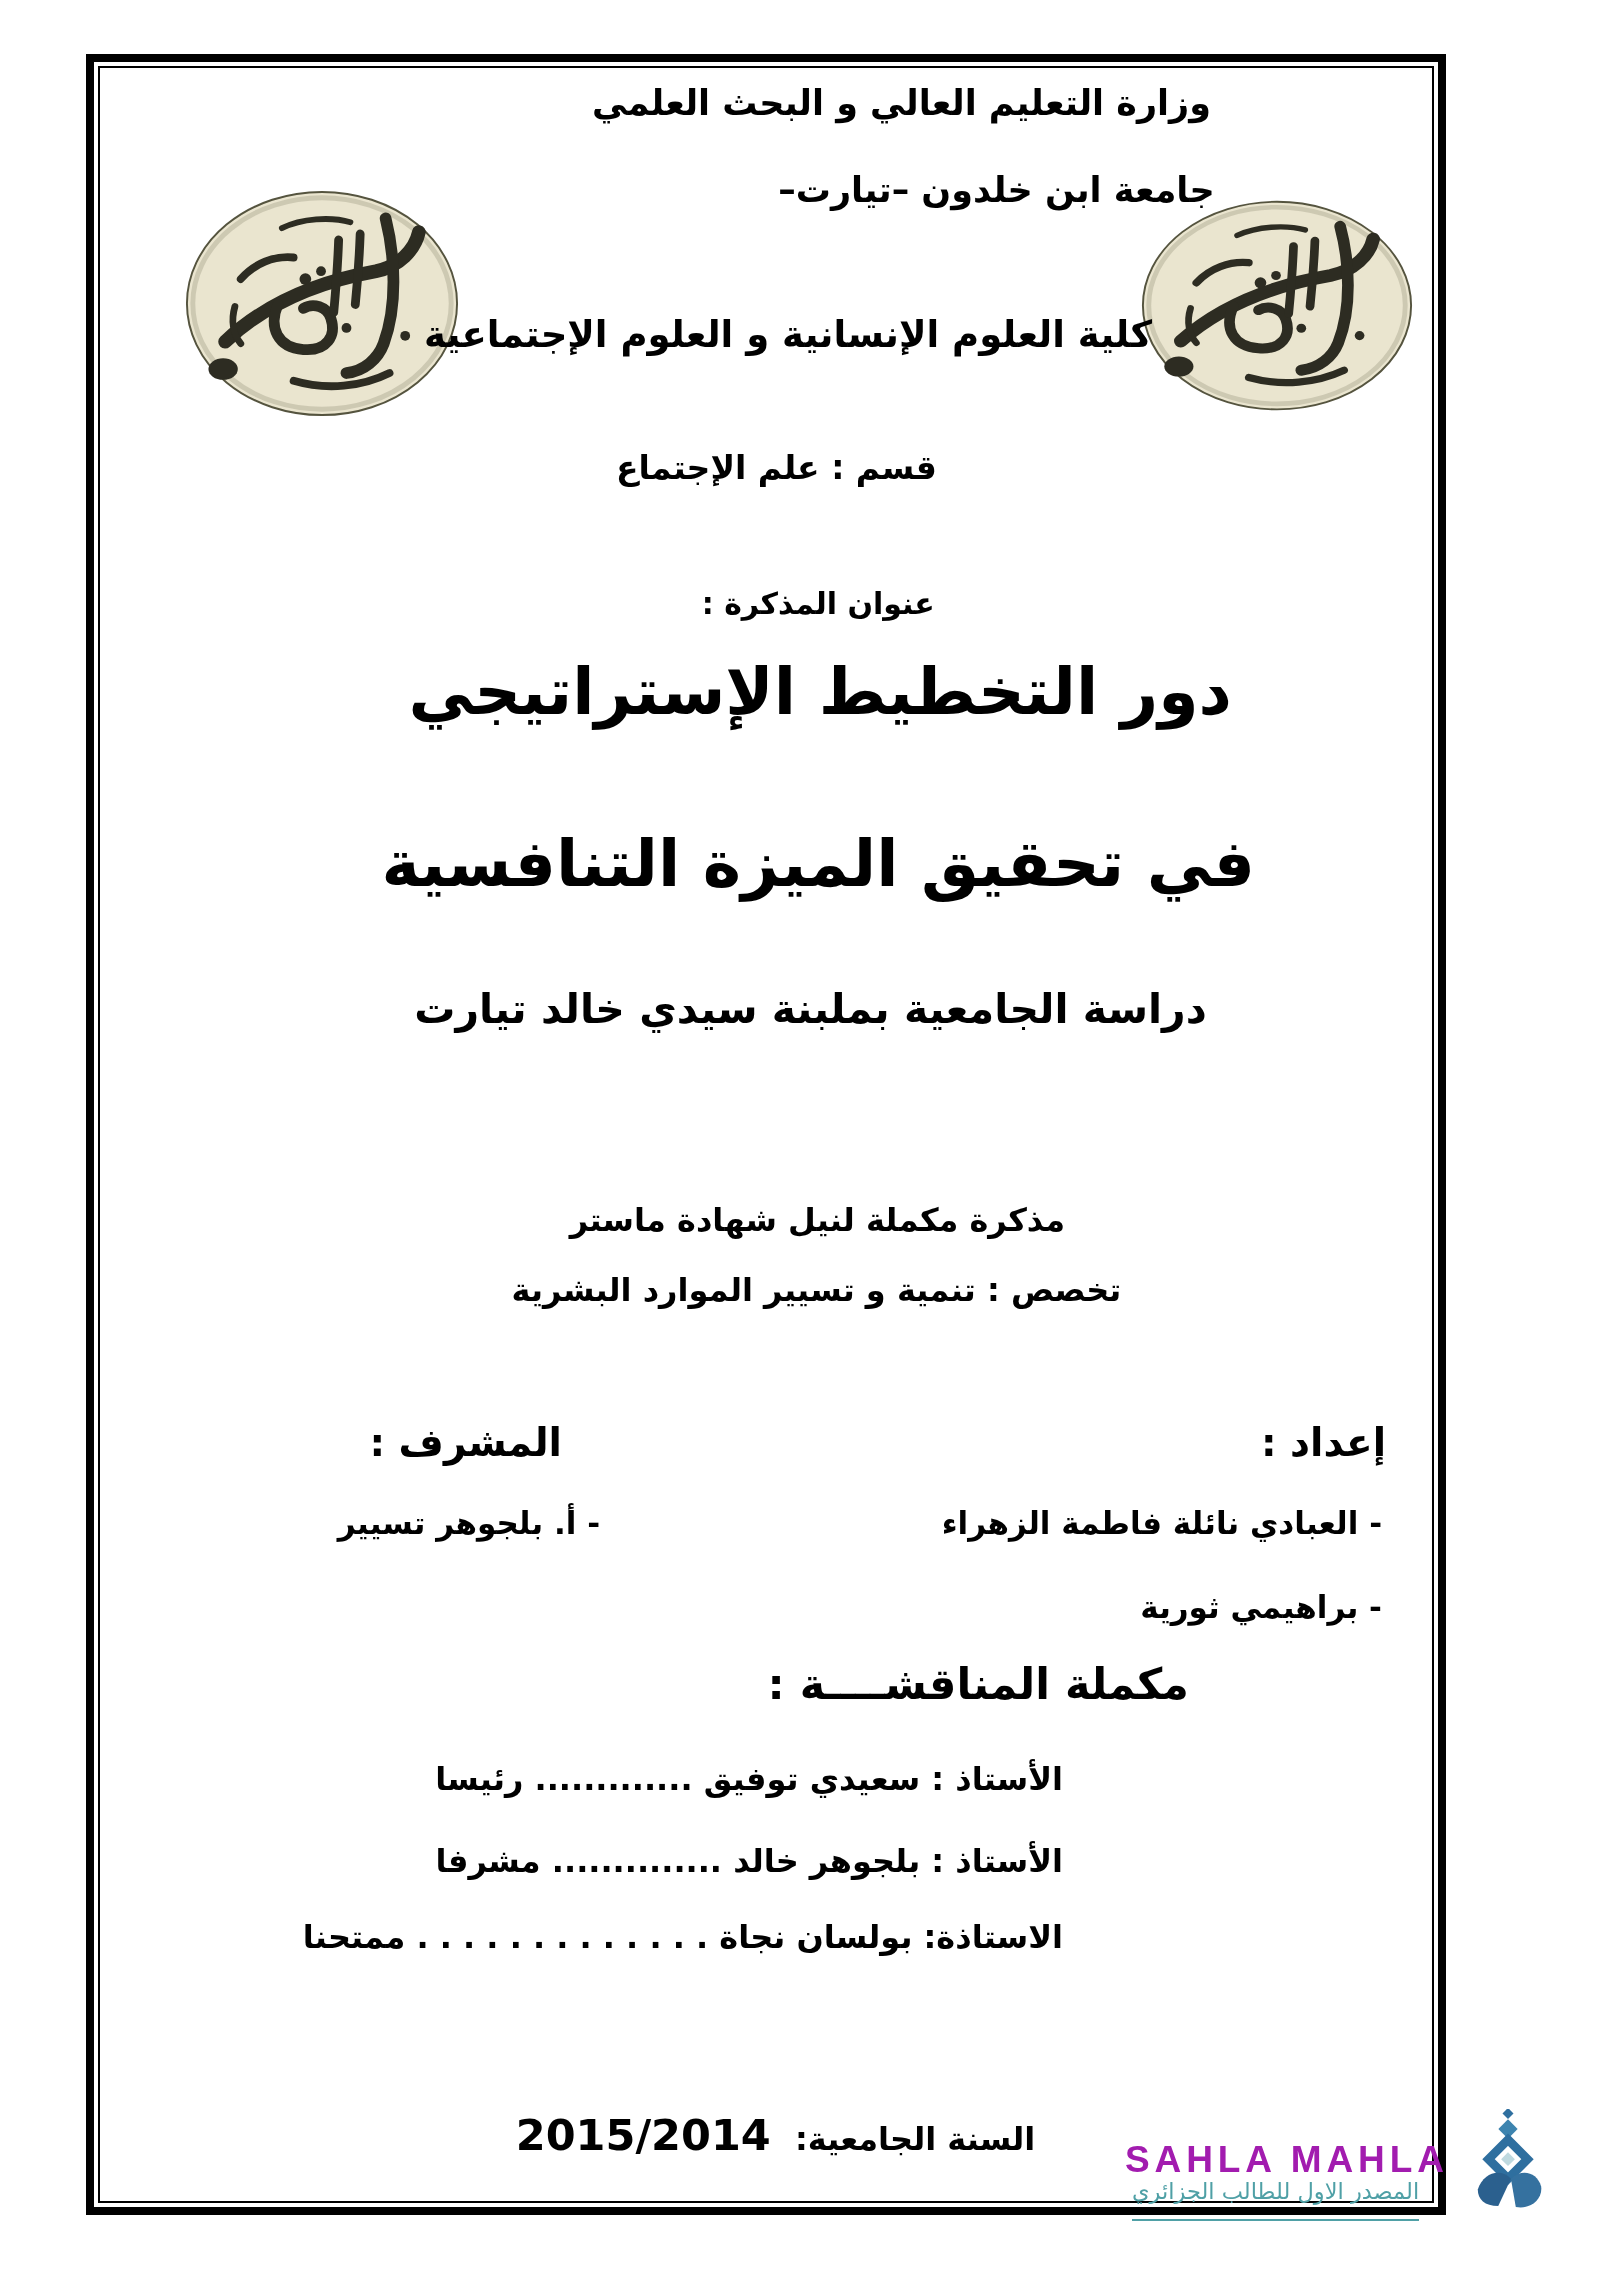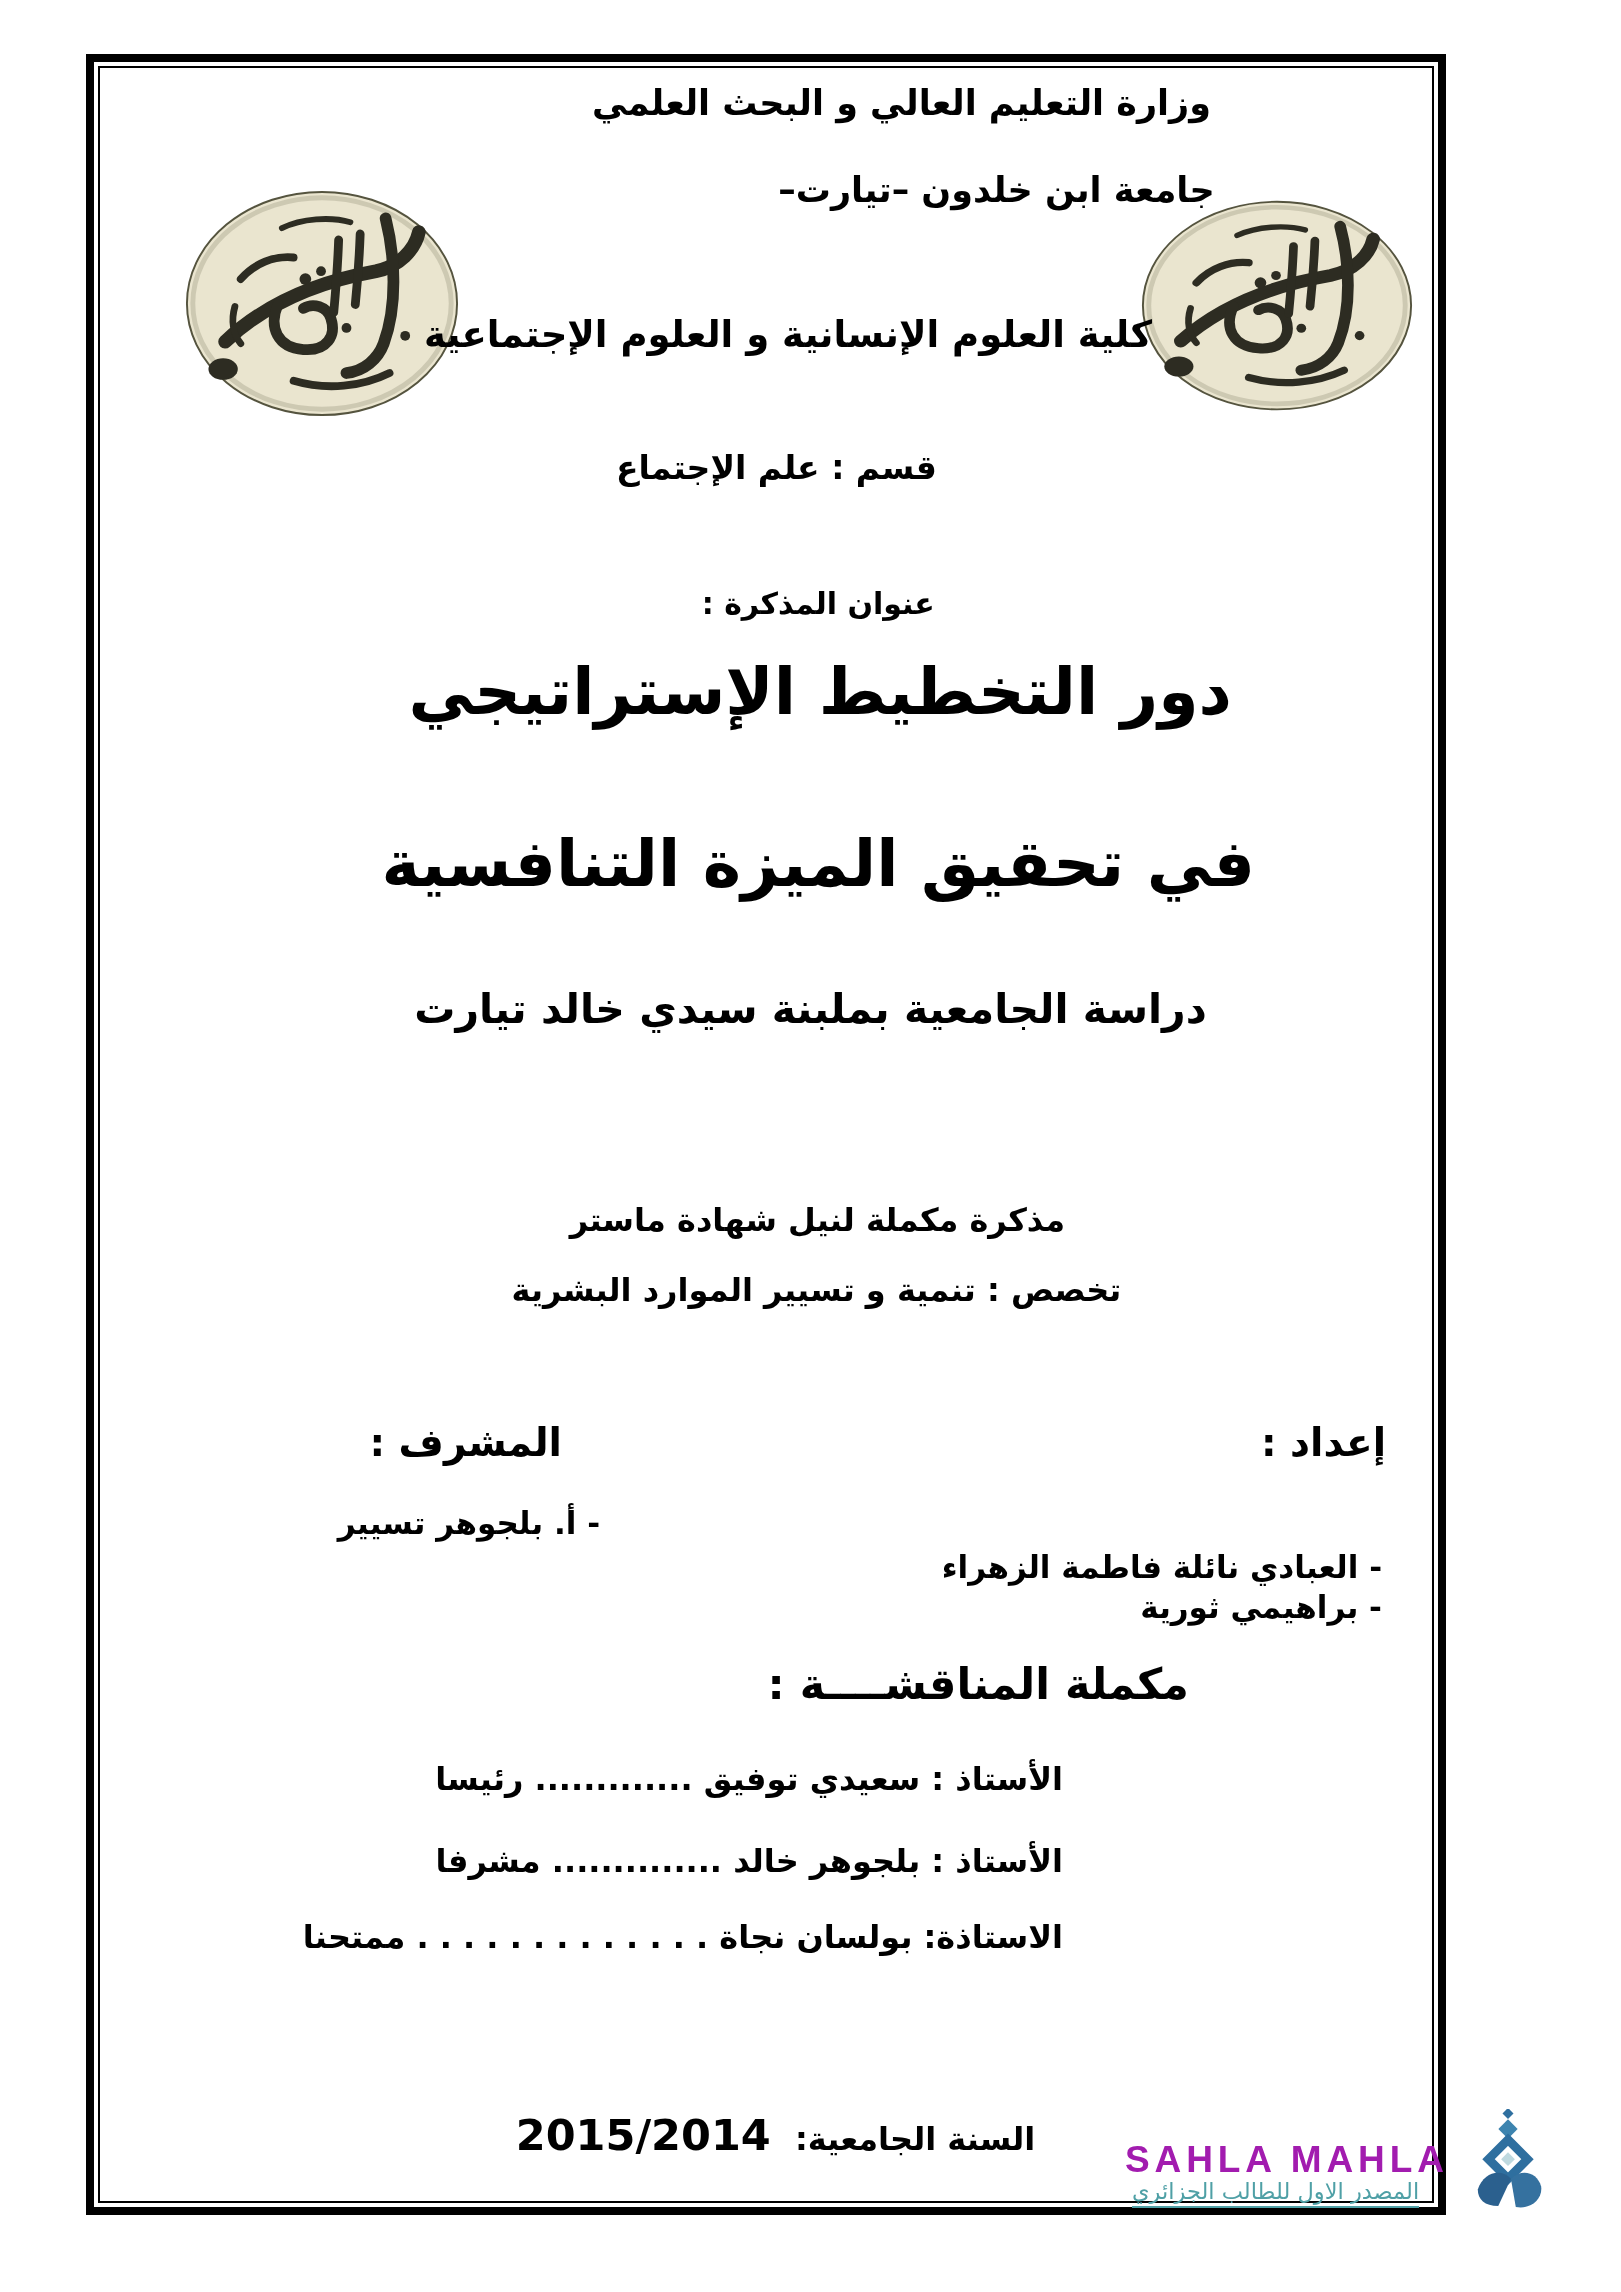--- a/index.html
+++ b/index.html
@@ -26,21 +26,21 @@
   .faculty       {top:312px; font-size:37px; transform:translateX(-22.5px);}
   .department    {top:447px; font-size:33px; transform:translateX(-34px);}
   .memo-label    {top:585px; font-size:30px; transform:translateX(7.8px);}
   .title-1       {top:651px; font-size:65px; transform:translateX(9.8px);}
   .title-2       {top:823px; font-size:65px; transform:translateX(7.8px);}
   .subtitle      {top:984px;font-size:41px; transform:translateX(0);}
   .degree-note   {top:1200px;font-size:32px; transform:translateX(6.9px);}
   .specialty     {top:1270px;font-size:32px; transform:translateX(5.9px);}
 
   .prepared-label{left:auto;right:235px;text-align:right;top:1419px;font-size:39px;}
-  .author-0      {left:auto;right:239px;text-align:right;top:1504px;font-size:31px;margin-top:44px;}
+  .author-0      {left:auto;right:239px;text-align:right;top:1504px;font-size:31px;}
   .author-1      {left:auto;right:239px;text-align:right;top:1588px;font-size:31px;}
   .supervisor-label{left:auto;right:1059px;text-align:right;top:1419px;font-size:39px;}
   .supervisor-name {left:auto;right:1021px;text-align:right;top:1504px;font-size:31px;}
 
   .committee-heading{left:auto;right:432px;text-align:right;top:1658px;font-size:43px;}
   .committee-row    {left:auto;right:558px;text-align:right;font-size:32px;}
   .row-0{top:1759px;} .row-1{top:1841px;} .row-2{top:1917px;}
 
   .year-line{top:2109px;transform:translateX(-35px);font-size:32px;}
   .year-value{font-size:43px;margin-right:13px;letter-spacing:1px;}
@@ -53,21 +53,21 @@
   
   .watermark{position:absolute;left:0;top:0;z-index:6;}
   .wm-brand{
     position:absolute;left:1125px;top:2139px;width:353px;
     font-family:"Liberation Sans",sans-serif;font-weight:bold;
     font-size:37px;letter-spacing:4.9px;color:#a21caf;white-space:nowrap;
   }
   .wm-tagline{
     position:absolute;left:1132px;top:2178px;
     font-size:22.5px;color:#4FA0A6;white-space:nowrap;
-    border-bottom:2px solid #4FA0A6;padding-bottom:2px;
+    border-bottom:2px solid #4FA0A6;padding-bottom:15px;
   }
   .wm-logo{position:absolute;left:1470px;top:2109px;}
 </style>
 </head>
 <body>
 
 <div class="page">
 
   <div class="frame-outer">
     <div class="frame-inner"></div>

